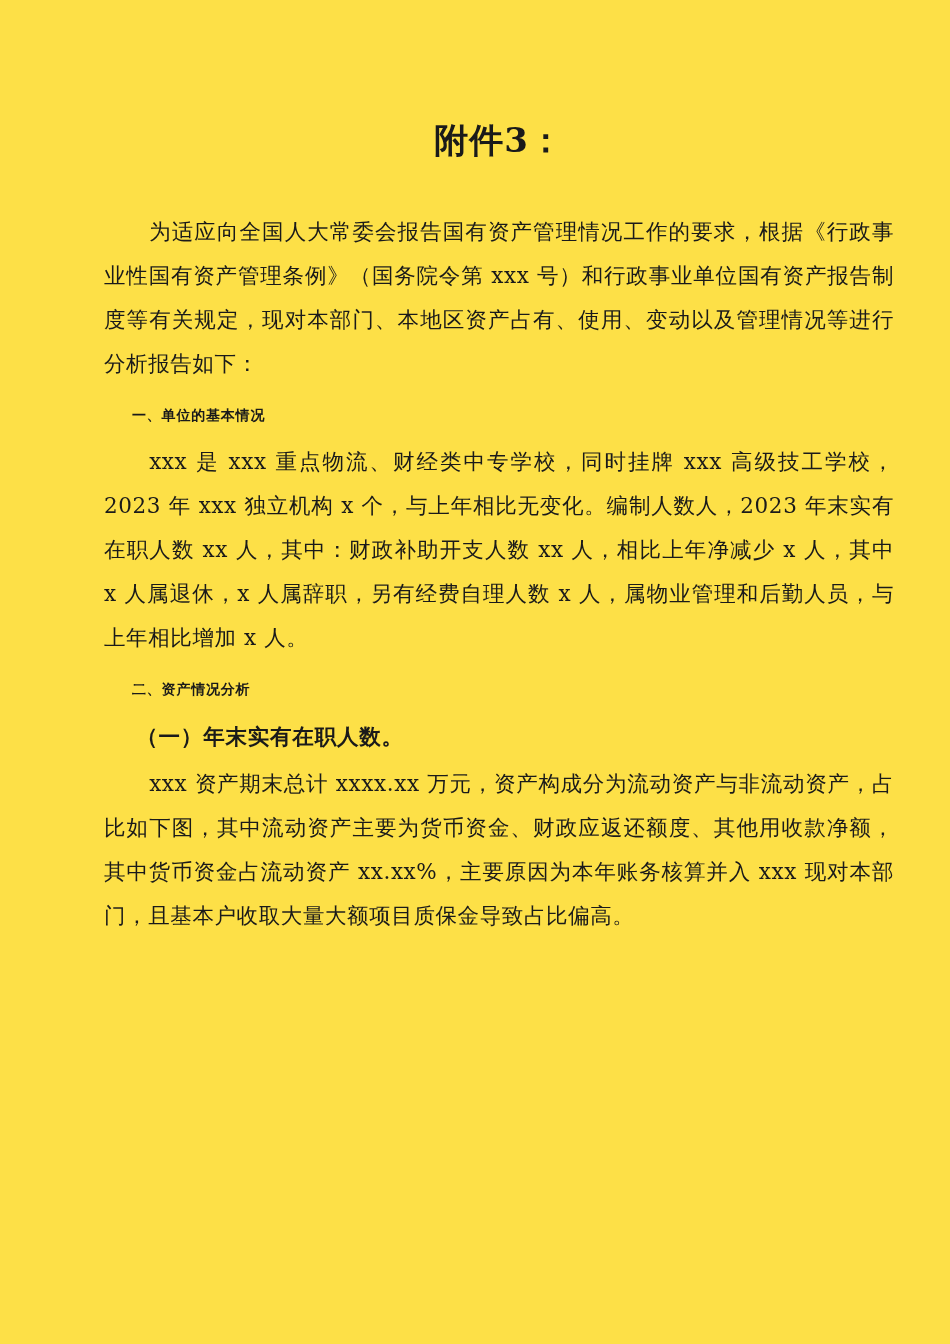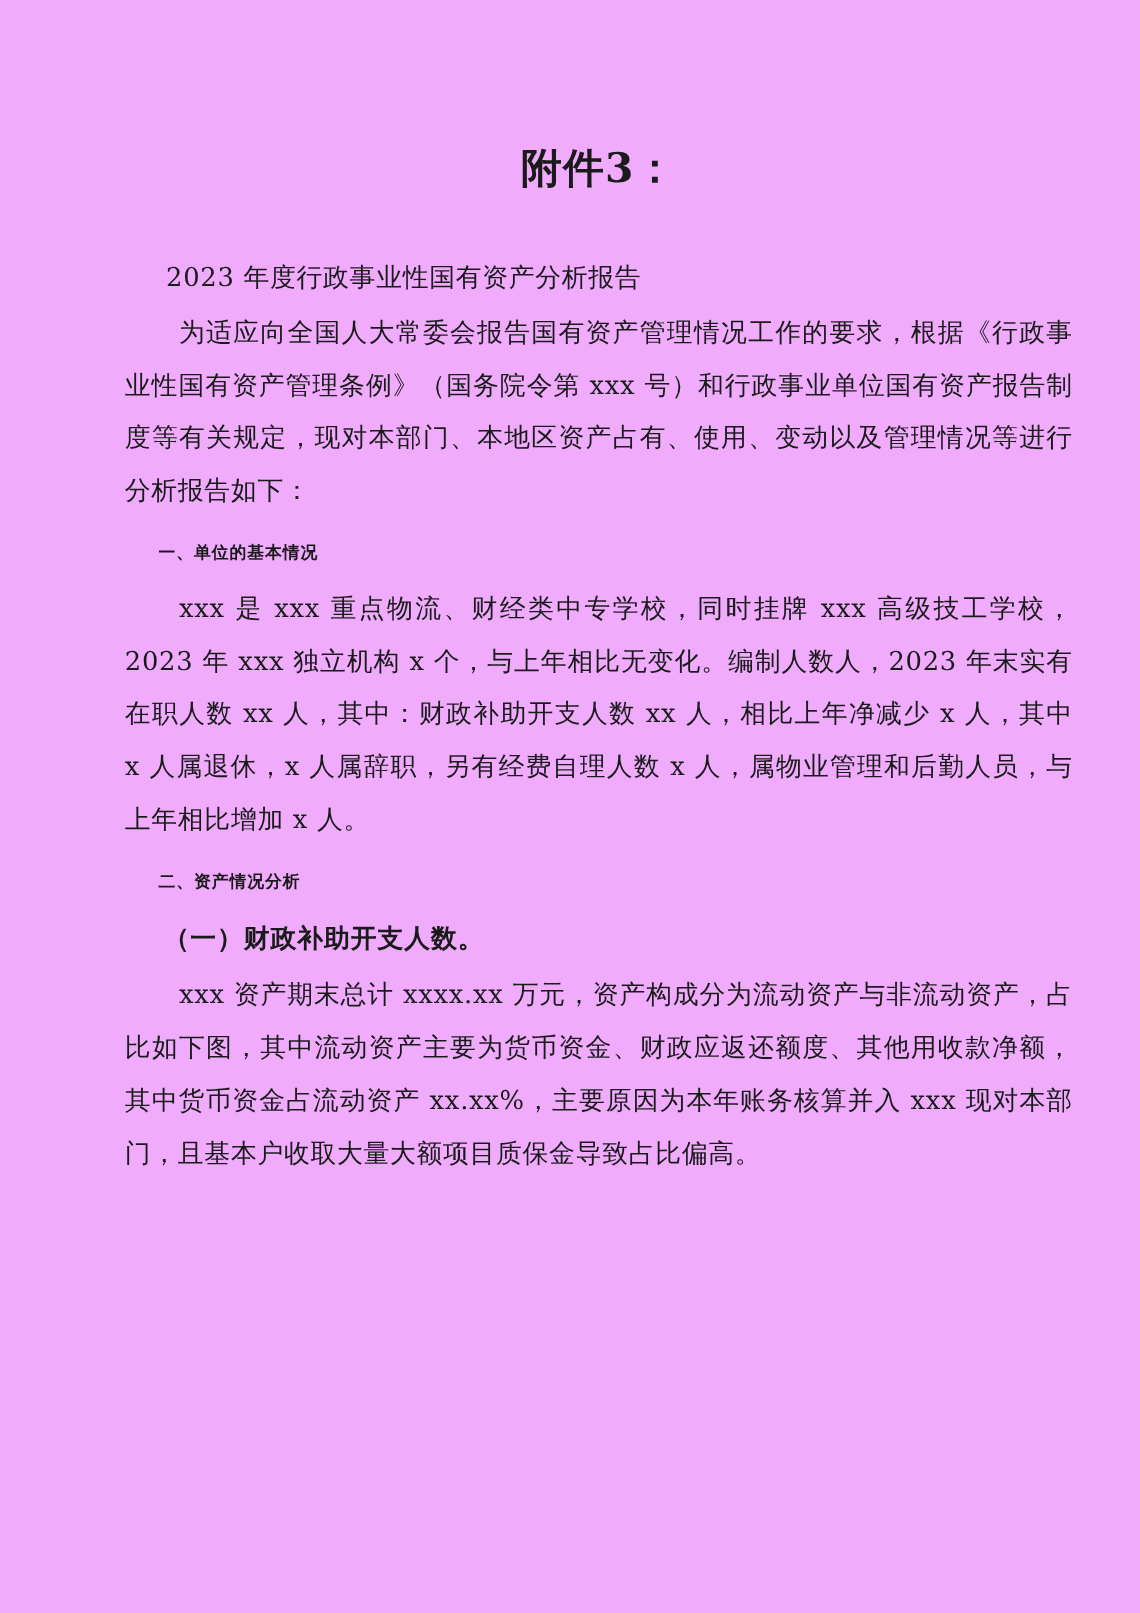--- a/index.html
+++ b/index.html
@@ -10,21 +10,21 @@
   body {
     width: 950px;
     height: 1344px;
     font-family: "DejaVu Serif", "Liberation Serif", serif;
     color: #1a1a1a;
   }
   .page {
     position: relative;
     width: 950px;
     height: 1344px;
-    background: #f0abfc;
+    background: #fde047;
     box-sizing: border-box;
     padding: 118px 56px 60px 104px;
   }
   .doc-title {
     text-align: center;
     font-size: 34px;
     font-weight: bold;
     letter-spacing: 1px;
     margin: 0 0 46px 0;
     font-family: "DejaVu Serif", "Liberation Serif", serif;
@@ -60,27 +60,26 @@
     letter-spacing: 0.8px;
   }
 </style>
 </head>
 <body>
 
 <div class="page">
 
   <h1 class="doc-title">附件3：</h1>
 
-  <p class="para indent-small">2023 年度行政事业性国有资产分析报告</p>
 
   <p class="para indent">为适应向全国人大常委会报告国有资产管理情况工作的要求，根据《行政事业性国有资产管理条例》（国务院令第 xxx 号）和行政事业单位国有资产报告制度等有关规定，现对本部门、本地区资产占有、使用、变动以及管理情况等进行分析报告如下：</p>
 
   <p class="heading">一、单位的基本情况</p>
 
   <p class="para indent">xxx 是 xxx 重点物流、财经类中专学校，同时挂牌 xxx 高级技工学校，2023 年 xxx 独立机构 x 个，与上年相比无变化。编制人数人，2023 年末实有在职人数 xx 人，其中：财政补助开支人数 xx 人，相比上年净减少 x 人，其中 x 人属退休，x 人属辞职，另有经费自理人数 x 人，属物业管理和后勤人员，与上年相比增加 x 人。</p>
 
   <p class="heading">二、资产情况分析</p>
 
-  <p class="subheading">（一）财政补助开支人数。</p>
+  <p class="subheading">（一）年末实有在职人数。</p>
 
   <p class="para indent">xxx 资产期末总计 xxxx.xx 万元，资产构成分为流动资产与非流动资产，占比如下图，其中流动资产主要为货币资金、财政应返还额度、其他用收款净额，其中货币资金占流动资产 xx.xx%，主要原因为本年账务核算并入 xxx 现对本部门，且基本户收取大量大额项目质保金导致占比偏高。</p>
 
 </div>
 
 </body></html>

